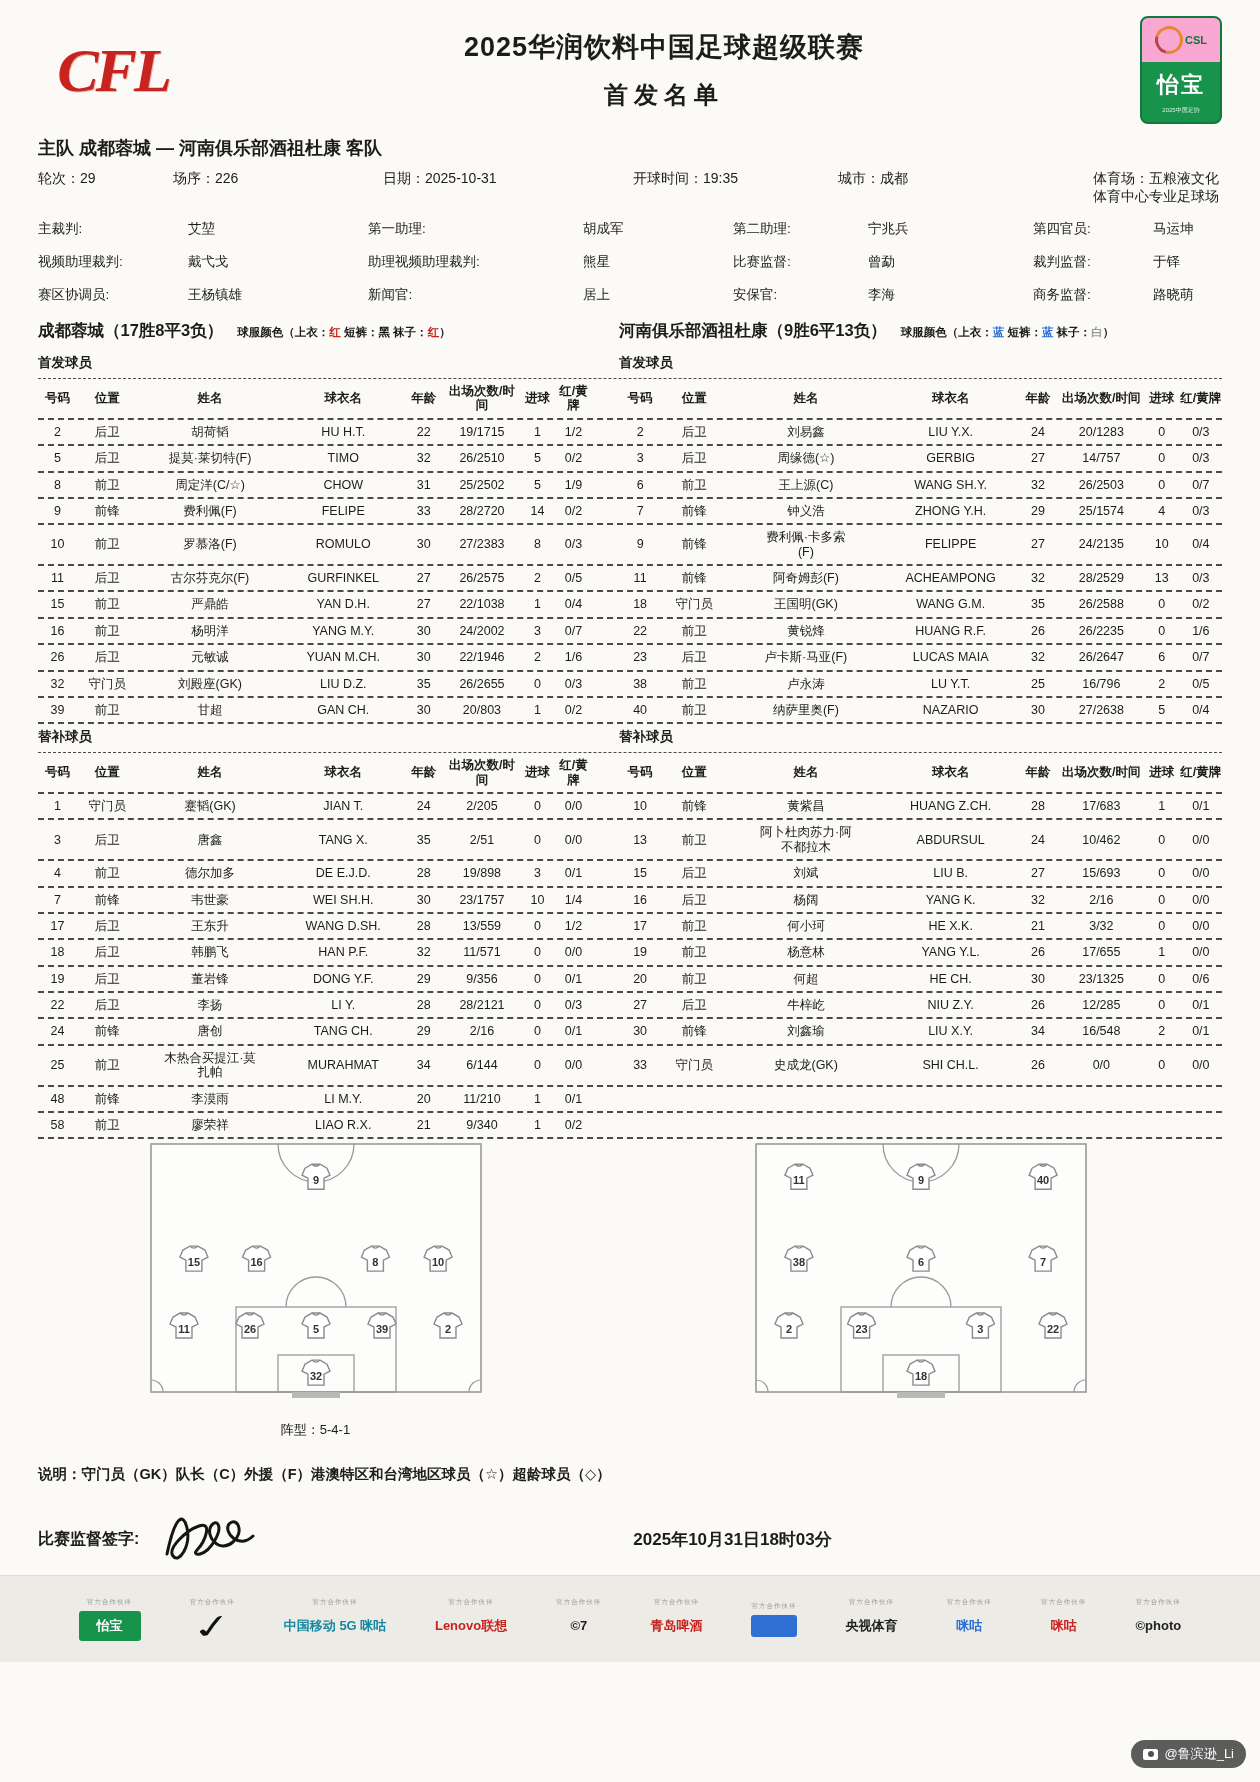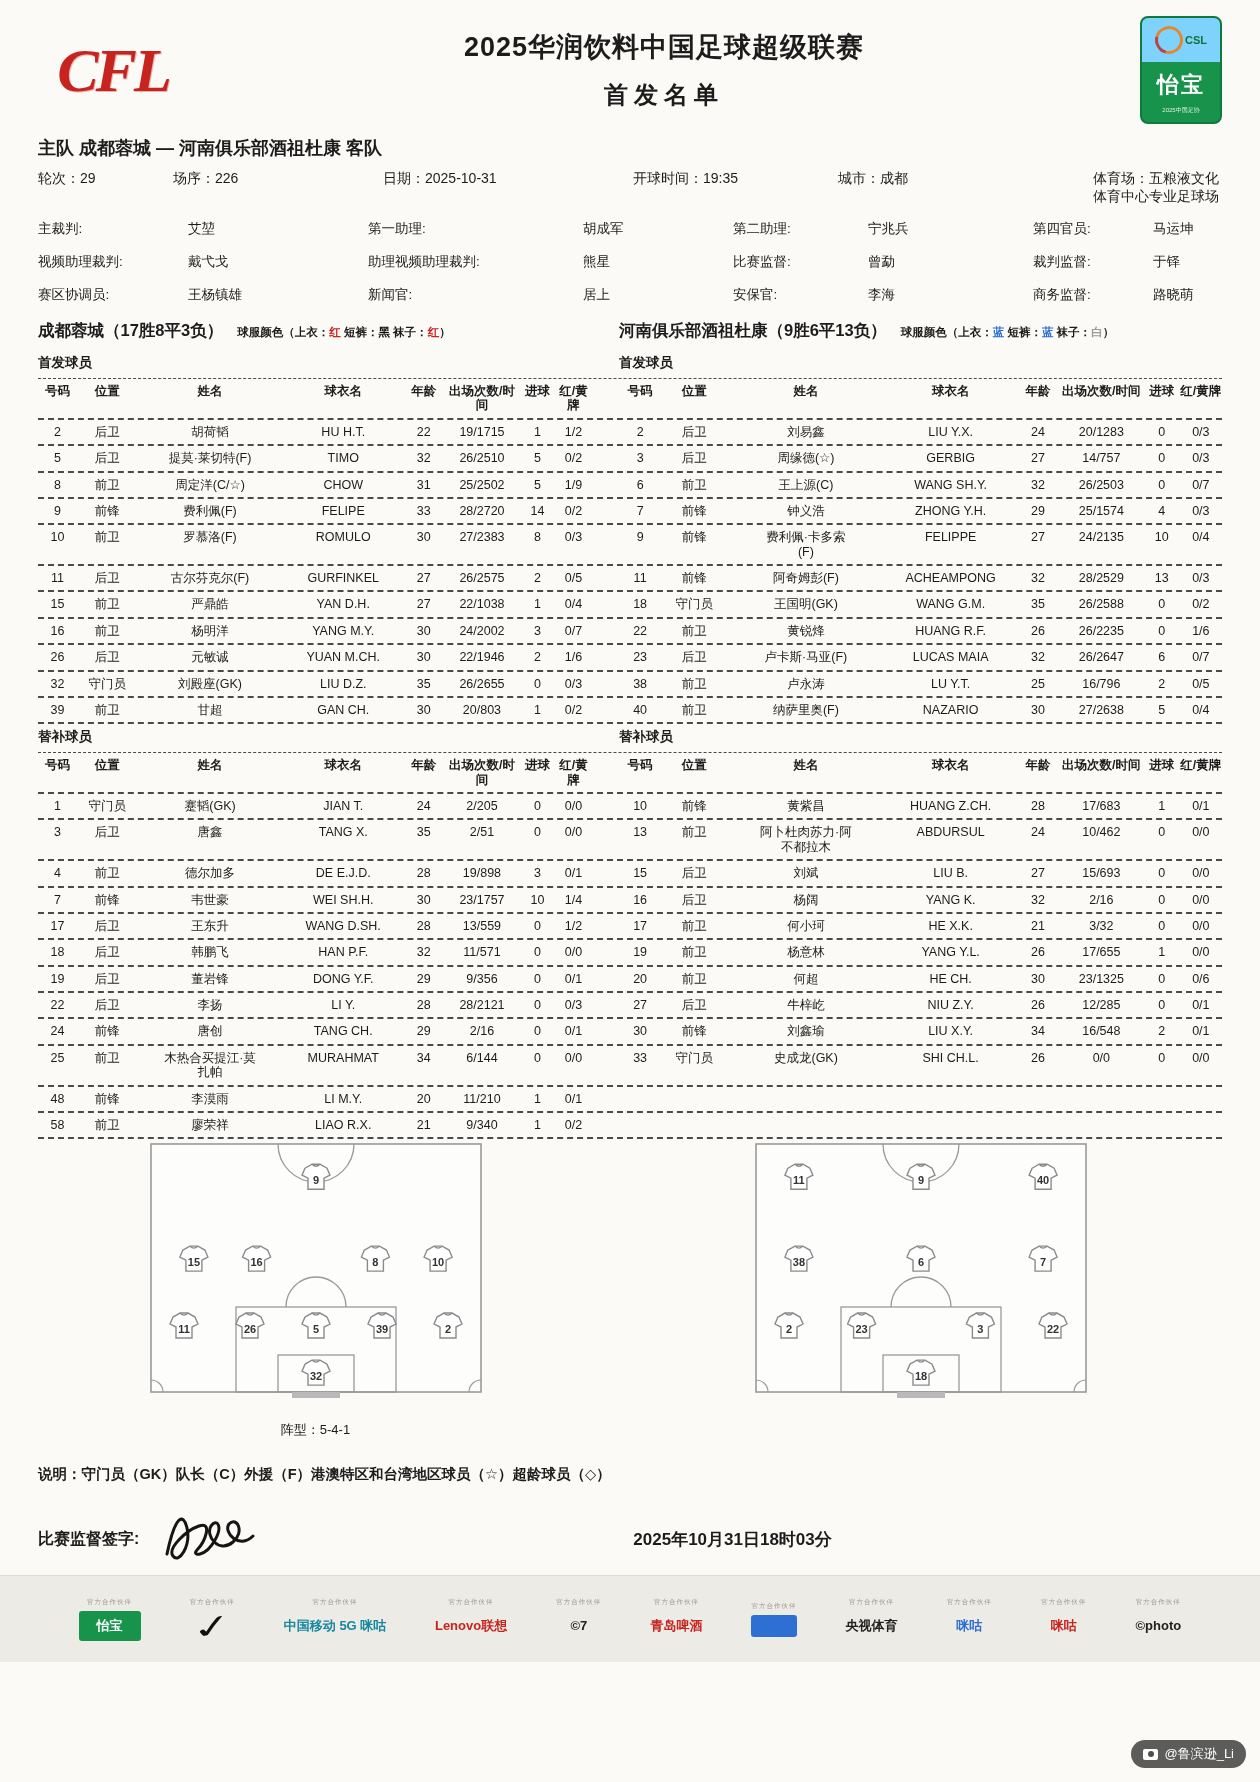--- a/index.html
+++ b/index.html
@@ -8,21 +8,21 @@
   .inner{padding:14px 38px 0 38px;}
 
   
   .hdr{display:flex;align-items:center;justify-content:space-between;height:112px;}
   .cfl{width:150px;text-align:center;}
   .cfl .cfl-txt{font-style:italic;font-weight:bold;font-size:62px;color:#c8241f;letter-spacing:-3px;font-family:"Liberation Serif",serif;text-shadow:1px 1px 0 #e9b4b0;}
   .titles{flex:1;text-align:center;}
   .titles .t1{font-size:27px;font-weight:bold;letter-spacing:1px;}
   .titles .t2{font-size:24px;font-weight:bold;margin-top:14px;letter-spacing:6px;}
   .csl-badge{width:78px;height:104px;border-radius:8px;background:#18934c;border:2px solid #0f7a3c;display:flex;flex-direction:column;align-items:center;overflow:hidden;}
-  .csl-top{background:#7dd3fc;width:100%;height:44px;display:flex;align-items:center;justify-content:center;gap:2px;}
+  .csl-top{background:#f9a8d4;width:100%;height:44px;display:flex;align-items:center;justify-content:center;gap:2px;}
   .csl-swirl{width:22px;height:22px;border-radius:50%;border:3px solid #e7862a;border-left-color:#b8434a;transform:rotate(-30deg);}
   .csl-top span{font-size:11px;font-weight:bold;color:#14713a;}
   .csl-name{color:#fff;font-size:22px;font-weight:bold;margin-top:8px;letter-spacing:2px;}
   .csl-sub{color:#d8f0e0;font-size:6px;margin-top:6px;}
 
   
   .teamsline{font-size:18px;font-weight:bold;margin:10px 0 10px 0;}
   .inforow{display:flex;font-size:14px;margin-bottom:14px;}
   .inforow span{display:inline-block;}
   .inforow .i0{width:135px}.inforow .i1{width:210px}.inforow .i2{width:250px}.inforow .i3{width:205px}.inforow .i4{width:255px}.inforow .i5{flex:1}
@@ -33,21 +33,21 @@
   .colL{width:555px;flex:none;}
   .colR{flex:1;}
   .team-head{display:flex;align-items:baseline;gap:14px;margin-bottom:8px;}
   .team-name{font-size:16.5px;font-weight:bold;white-space:nowrap;}
   .kit{font-size:11.5px;font-weight:bold;white-space:nowrap;}
   .sec-label{font-size:13.5px;font-weight:bold;margin:4px 0 6px 0;}
 
   
   .t-row{display:flex;gap:26px;border-bottom:2px dashed #4a4a4a;}
   .t-row.hdr-row{border-top:1px dashed #4a4a4a;font-weight:bold;}
-  .t-side{width:555px;flex:none;display:flex;}
+  .t-side{width:555px;flex:none;display:flex;align-items:center;}
   .t-side.right{flex:1;}
   .cell{text-align:center;font-size:12.5px;line-height:1.15;padding:5px 0;white-space:pre-line;}
   .c0{width:7%}.c1{width:11%}.c2{width:26%}.c3{width:22%}.c4{width:7%}.c5{width:14%}.c6{width:6%}.c7{width:7%}
   .coachline{display:flex;gap:26px;font-size:14.5px;font-weight:bold;margin:8px 0 6px 0;}
   .coachline .cl{width:555px;flex:none;}
   .coachline .cr{flex:1;}
 
   
   .pitchwrap{display:flex;gap:26px;}
   .pitchcell{width:555px;flex:none;text-align:center;}

